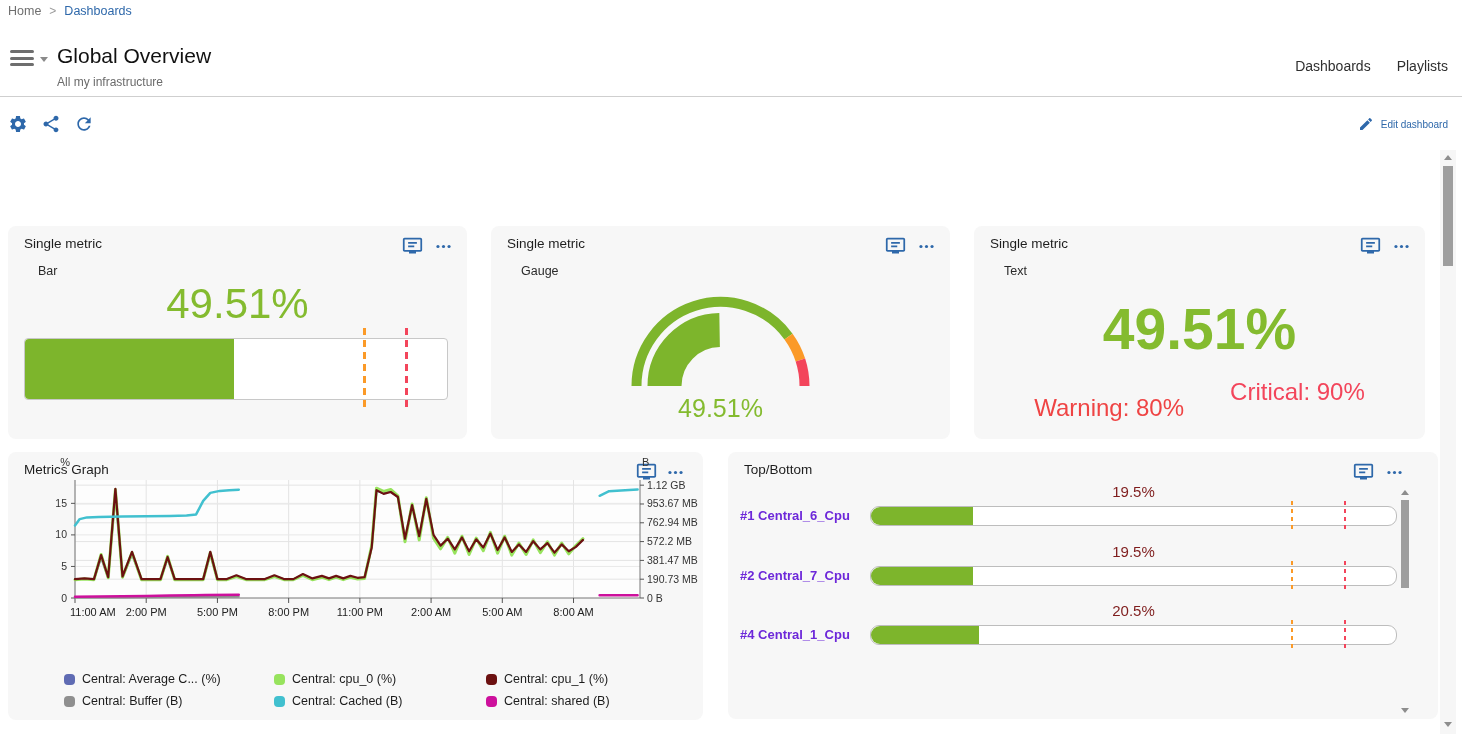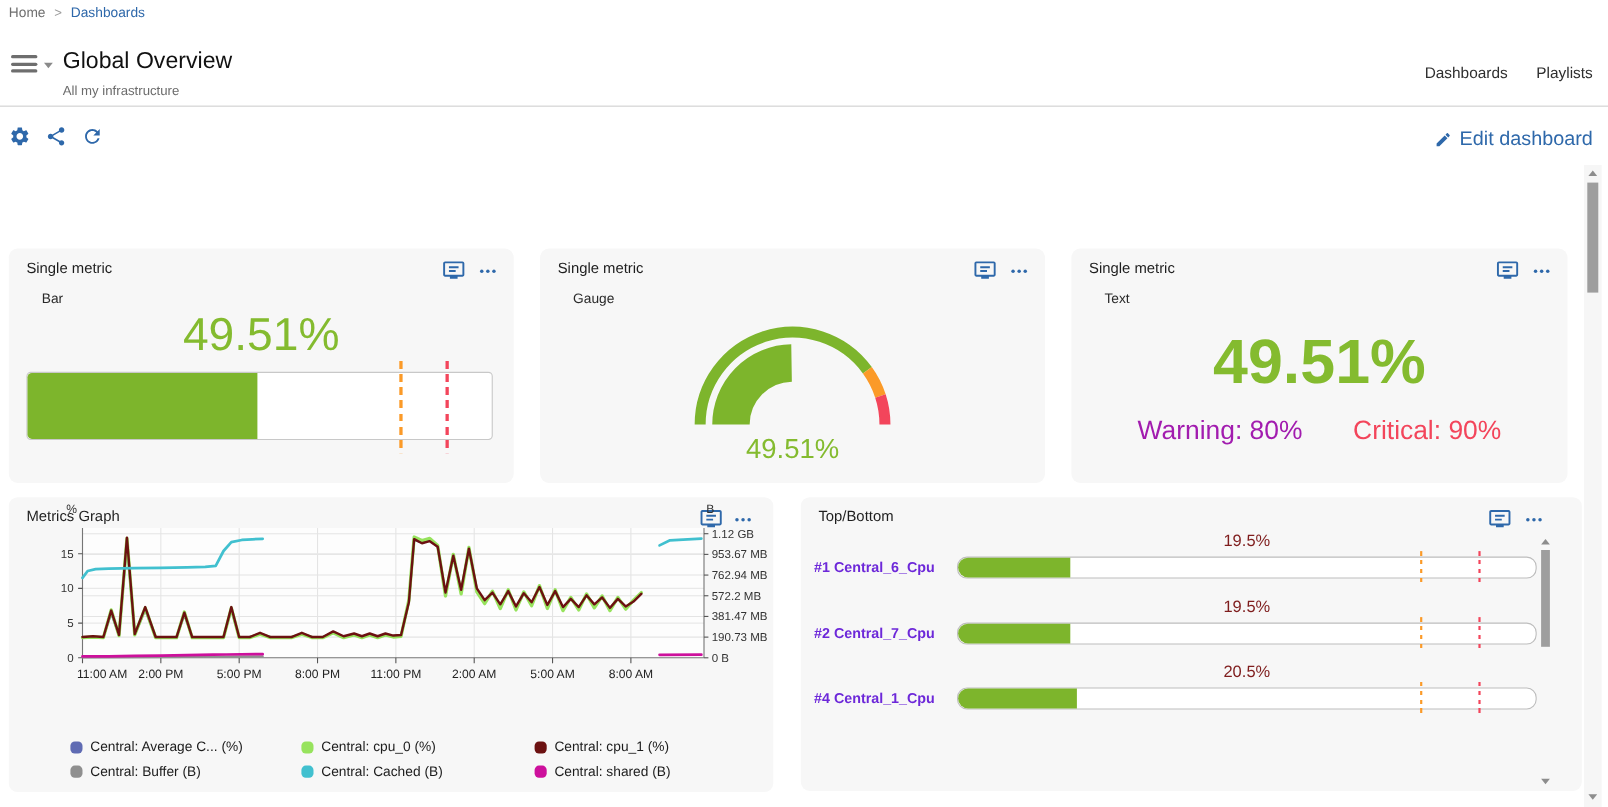--- a/index.html
+++ b/index.html
@@ -18,21 +18,21 @@
     border-left:4px solid transparent; border-right:4px solid transparent; border-top:5px solid #8a8a8a; }
   .page-title { position:absolute; left:57px; top:44px; font-size:21px; font-weight:normal; color:#111; }
   .page-subtitle { position:absolute; left:57px; top:75px; font-size:12px; color:#6b6b6b; }
   .nav-tabs { position:absolute; right:14px; top:58px; display:flex; gap:26px; font-size:14px; color:#2f2f2f; }
   .nav-tab { cursor:pointer; }
   .hdr-divider { position:absolute; left:0; top:96px; width:1462px; height:1px; background:#cfcfcf; }
 
   .toolbar { position:absolute; left:8px; top:114px; display:flex; gap:13px; align-items:center; }
   .tool-icon { width:20px; height:20px; cursor:pointer; }
   .edit-link { position:absolute; right:14px; top:116px; display:flex; gap:7px; align-items:center;
-    color:#2e68aa; font-size:18px; cursor:pointer; }
+    color:#2e68aa; font-size:10px; cursor:pointer; }
 
   
   .banner { position:absolute; left:8px; top:152px; width:1417px; height:60px; background:#f5f5f5; border-radius:8px; }
   .banner-text { position:absolute; left:0; right:0; top:50%; transform:translateY(-50%);
     text-align:center; font-weight:bold; font-size:17.5px; color:#111; }
   .panel { position:absolute; background:#f7f7f7; border-radius:8px; }
   .panel-title { position:absolute; left:16px; top:10px; font-size:13.5px; color:#1e1e1e; }
   .panel-sub   { position:absolute; left:30px; top:38px; font-size:12.5px; color:#2a2a2a; }
   .icon-dvr  { position:absolute; top:9px;  width:21px; height:21px; cursor:pointer; }
   .icon-more { position:absolute; top:11px; width:19px; height:19px; cursor:pointer; }
@@ -48,21 +48,21 @@
   .dash-v.warn { background:repeating-linear-gradient(to bottom,#fb9a28 0 7px,transparent 7px 12px); }
   .dash-v.crit { background:repeating-linear-gradient(to bottom,#f3455b 0 7px,transparent 7px 12px); }
 
   
   .gauge-svg { position:absolute; left:0; top:60px; }
   .gauge-val { top:168px; font-size:25px; color:#84bb2f; }
 
   
   .text-big { top:70px; font-size:57px; font-weight:bold; color:#84bb2f; }
   .text-thresholds { position:absolute; left:0; right:0; top:152px; display:flex; justify-content:center; gap:46px; font-size:24px; }
-  .warn-text { color:#a21caf; }
+  .warn-text { color:#ef4444;margin-top:16px; }
   .crit-text { color:#f3455b; }
 
   
   .chart-svg { position:absolute; left:0; top:0; }
   .legend { position:absolute; left:56px; right:10px; top:220px; display:grid;
     grid-template-columns:210px 212px auto; row-gap:8px; font-size:12.5px; color:#1c1c1c; }
   .legend-item { display:flex; align-items:center; gap:7px; cursor:pointer; white-space:nowrap; }
   .legend-marker { width:11px; height:11px; border-radius:4px; flex:0 0 auto; }
 
   

